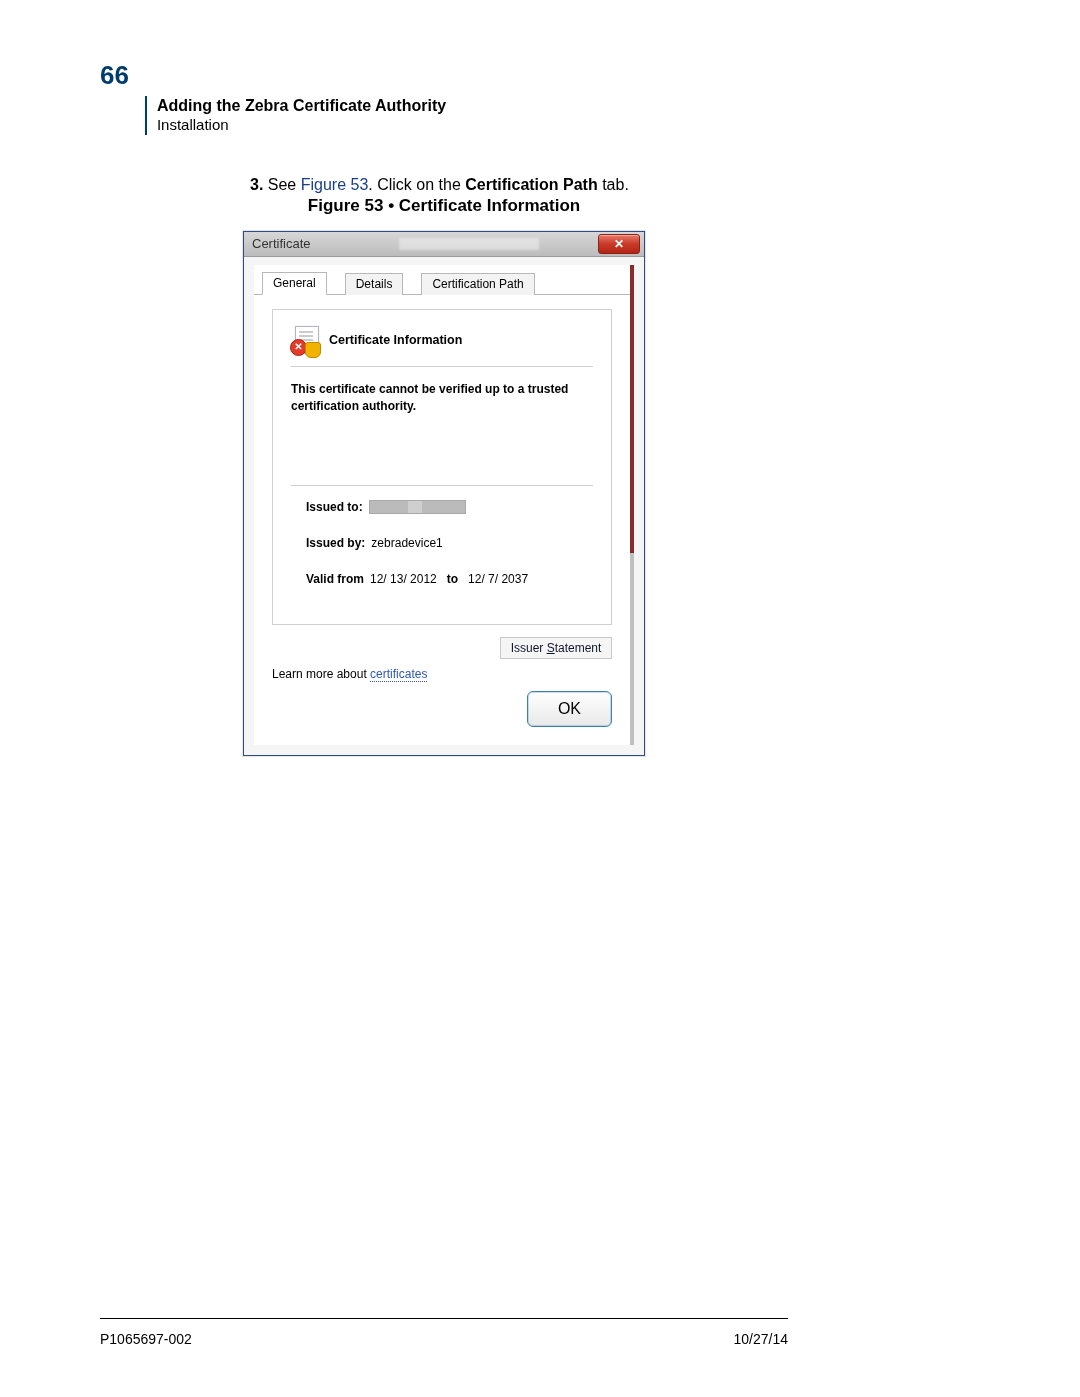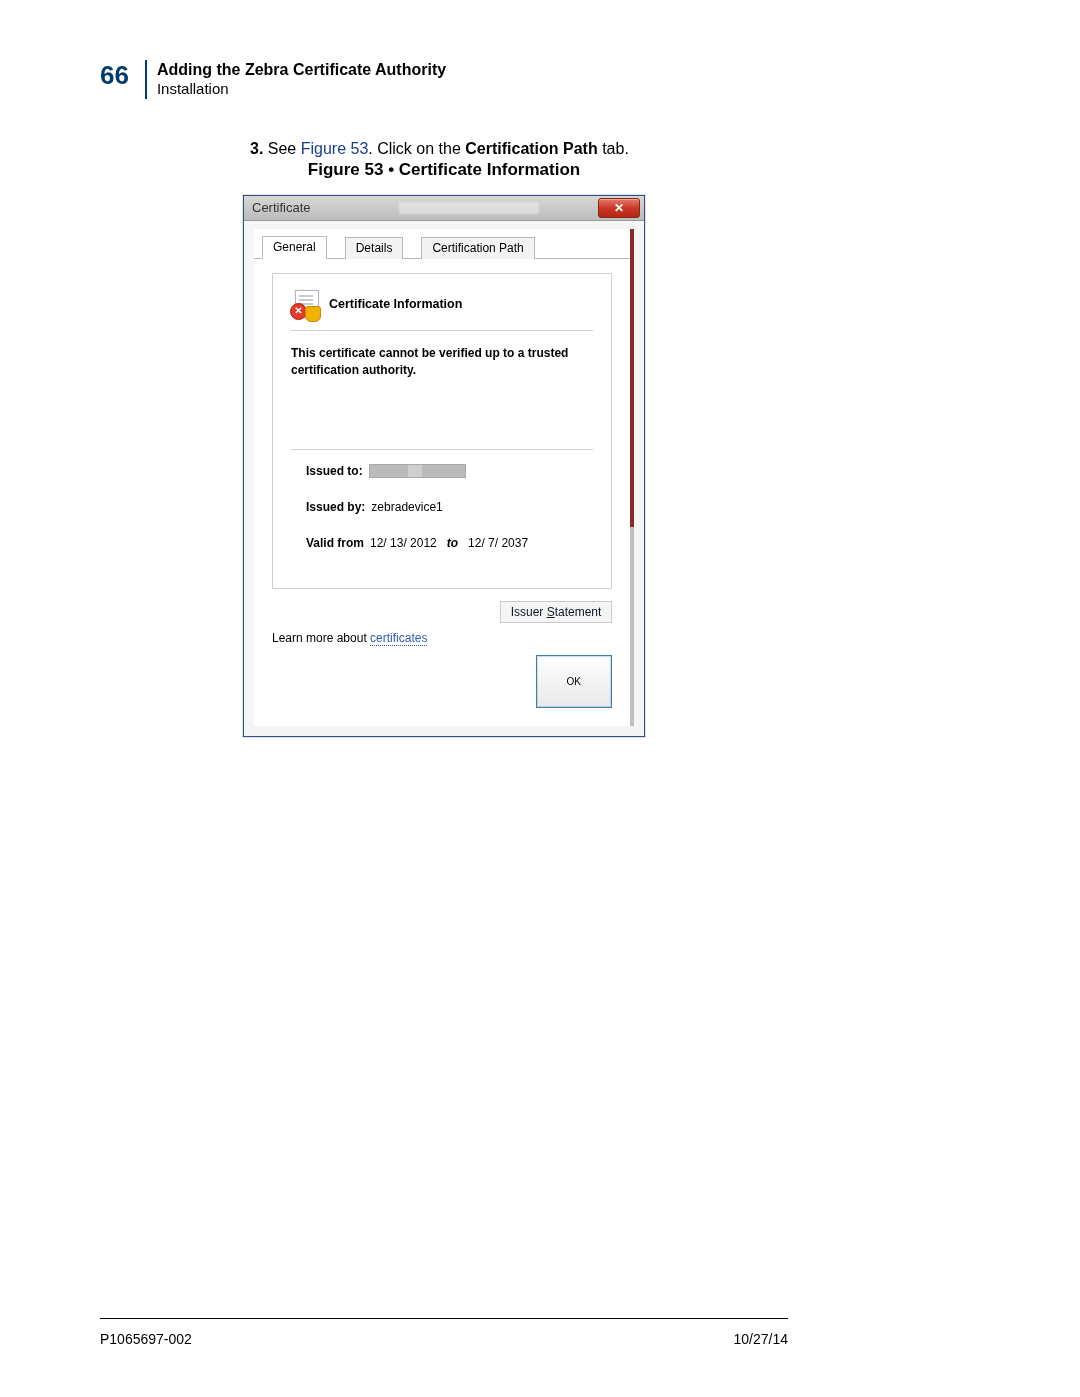--- a/index.html
+++ b/index.html
@@ -26,20 +26,21 @@
     font-family: Arial, sans-serif;
     font-weight: bold;
     font-size: 26px;
     color: #003b6f;
     padding-right: 6px;
   }
   .hdr-block {
     border-left: 2px solid #003b6f;
     padding-left: 10px;
     line-height: 1.25;
+    margin-top: 36px;
   }
   .hdr-title {
     font-weight: bold;
     font-size: 16px;
     color: #000;
   }
   .hdr-sub {
     font-size: 15px;
     color: #000;
   }
@@ -185,21 +186,21 @@
     flex-direction: column;
     gap: 22px;
   }
   .field-row { display: flex; gap: 6px; }
   .field-label { font-weight: bold; }
   .redact {
     display: inline-block; width: 95px; height: 12px;
     background: linear-gradient(90deg, #bbb 0%, #bbb 40%, #cfcfcf 40%, #cfcfcf 55%, #bbb 55%, #bbb 100%);
     border: 1px solid #a9a9a9;
   }
-  .valid-row .to { font-weight: bold; margin: 0 4px; font-style: italic; }
+  .valid-row .to { font-weight: bold; margin: 0 4px; }
   .issuer-btn {
     display: block;
     margin: 12px 0 0 auto;
     width: 110px;
     padding: 3px 0;
     font-size: 12px;
     text-align: center;
     color: #0f172a;
     background: #f5f5f5;
     border: 1px solid #c9c9c9;
@@ -214,25 +215,25 @@
     color: #2f58b5;
     text-decoration: none;
     border-bottom: 1px dotted #2f58b5;
   }
   .ok-bar {
     text-align: right;
     padding: 10px 0 6px 0;
   }
   .ok-btn {
     display: inline-block;
-    padding: 20px 30px;
-    font-size: 10px;
+    padding: 8px 30px;
+    font-size: 16px;
     background: linear-gradient(to bottom, #fefefe, #e9e9e9);
     border: 1px solid #3c7fb1;
-    border-radius: 0;
+    border-radius: 6px;
     box-shadow: 0 0 0 1px rgba(60,127,177,0.25) inset;
     cursor: pointer;
   }
   .footer {
     position: absolute;
     left: 100px; right: 100px;
     bottom: 50px;
     border-top: 1px solid #000;
     padding-top: 12px;
     display: flex;

